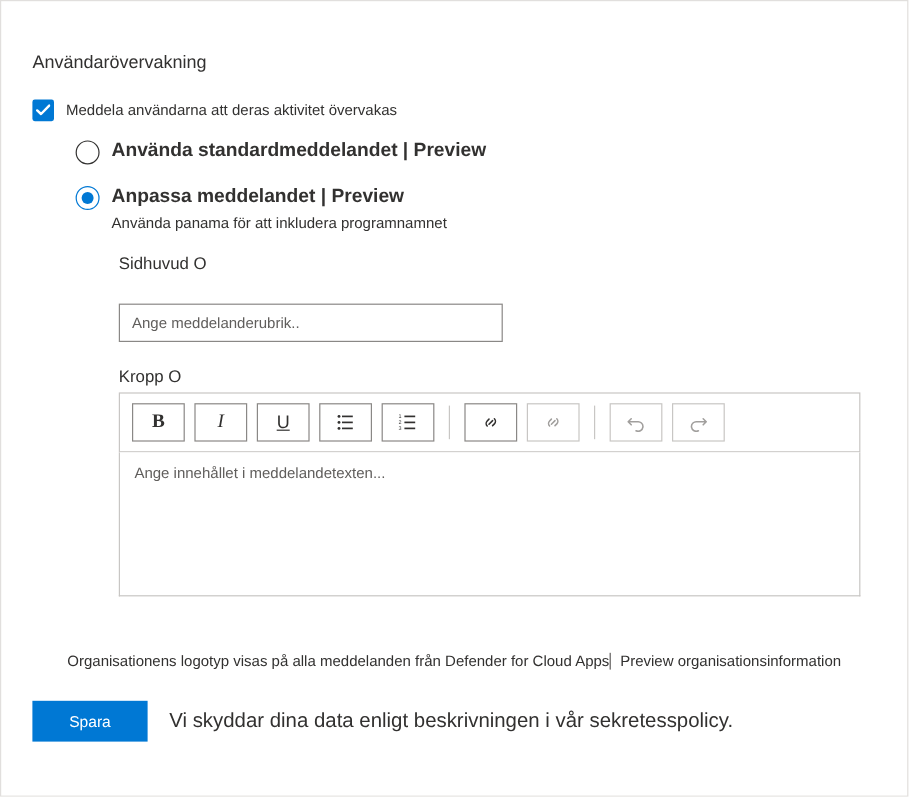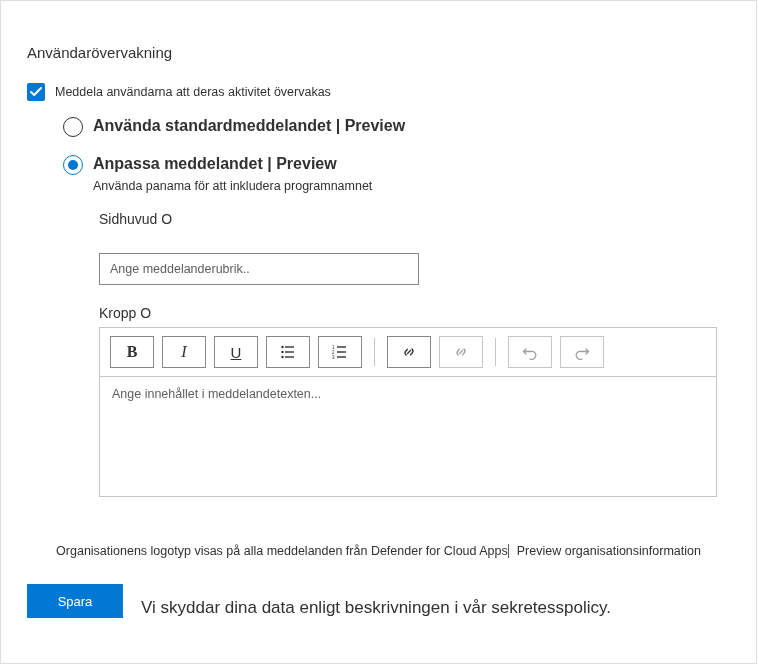--- a/index.html
+++ b/index.html
@@ -144,21 +144,21 @@
     font-size: 12.5px;
   }
   .footer-left { color: #323130; }
   .footer-right {
     color: #323130;
     border-left: 1px solid #605e5c;
     padding-left: 8px;
   }
   .save-row {
     display: flex;
-    align-items: flex-end;
+    align-items: center;
     gap: 18px;
     margin-top: 26px;
   }
   .save-btn {
     background: #0078d4;
     color: #fff;
     border: none;
     width: 96px;
     height: 34px;
     font-size: 13px;

